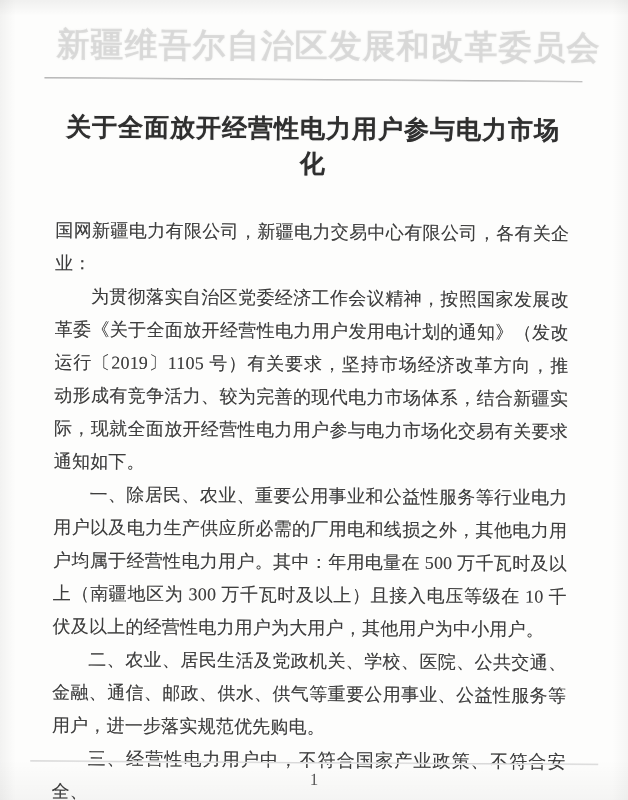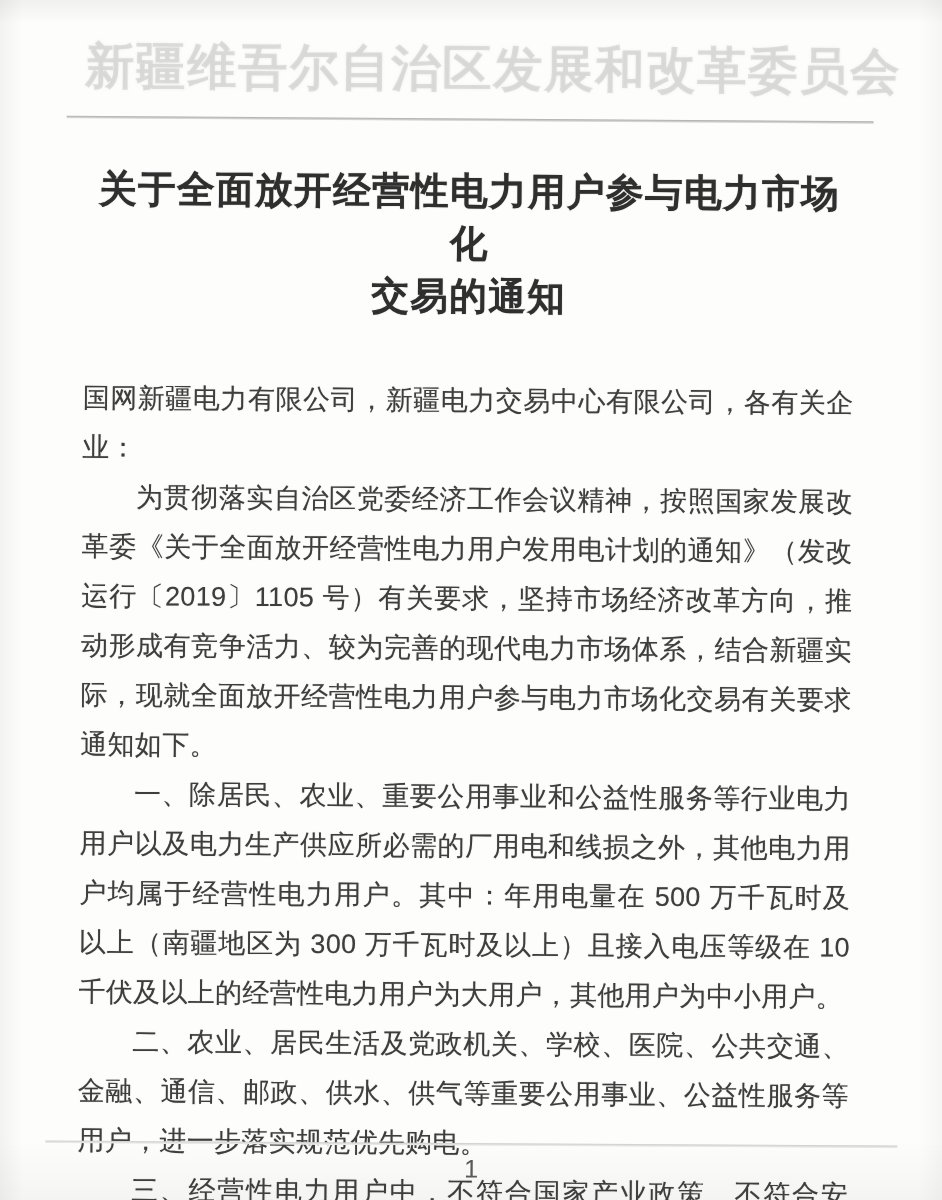--- a/index.html
+++ b/index.html
@@ -9,21 +9,21 @@
   }
   .page {
     position: relative;
     width: 628px;
     height: 800px;
     overflow: hidden;
     background:
       linear-gradient(90deg, rgba(0,0,0,0.045) 0%, rgba(0,0,0,0) 2.5%, rgba(0,0,0,0) 97.5%, rgba(0,0,0,0.03) 100%),
       linear-gradient(180deg, rgba(0,0,0,0.05) 0%, rgba(0,0,0,0) 2%, rgba(0,0,0,0) 95%, rgba(0,0,0,0.035) 100%),
       #fdfdfc;
-    font-family: Liberation Sans, sans-serif;
+    font-family: Liberation Serif, serif;
   }
   .content {
     position: absolute;
     top: 0;
     left: 0;
     right: 0;
     padding: 12px 57px 0 57px;
     transform: rotate(0.4deg);
     transform-origin: 50% 0;
   }
@@ -89,21 +89,21 @@
 </head>
 <body>
 
 <div class="page">
   <div class="content">
 
     <div class="letterhead">新疆维吾尔自治区发展和改革委员会</div>
 
     <div class="letterhead-rule"></div>
 
-    <h1 class="title"><span>关于全面放开经营性电力用户参与电力市场化</span><br><span>交易的通知</span></h1>
+    <h1 class="title"><span>关于全面放开经营性电力用户参与电力市场化</span><br></h1>
 
     <p class="bodytext salutation">国网新疆电力有限公司，新疆电力交易中心有限公司，各有关企业：</p>
 
     <p class="bodytext para">为贯彻落实自治区党委经济工作会议精神，按照国家发展改革委《关于全面放开经营性电力用户发用电计划的通知》（发改运行〔2019〕1105 号）有关要求，坚持市场经济改革方向，推动形成有竞争活力、较为完善的现代电力市场体系，结合新疆实际，现就全面放开经营性电力用户参与电力市场化交易有关要求通知如下。</p>
 
     <p class="bodytext para">一、除居民、农业、重要公用事业和公益性服务等行业电力用户以及电力生产供应所必需的厂用电和线损之外，其他电力用户均属于经营性电力用户。其中：年用电量在 500 万千瓦时及以上（南疆地区为 300 万千瓦时及以上）且接入电压等级在 10 千伏及以上的经营性电力用户为大用户，其他用户为中小用户。</p>
 
     <p class="bodytext para">二、农业、居民生活及党政机关、学校、医院、公共交通、金融、通信、邮政、供水、供气等重要公用事业、公益性服务等用户，进一步落实规范优先购电。</p>
 
     <p class="bodytext para">三、经营性电力用户中，不符合国家产业政策、不符合安全、</p>

